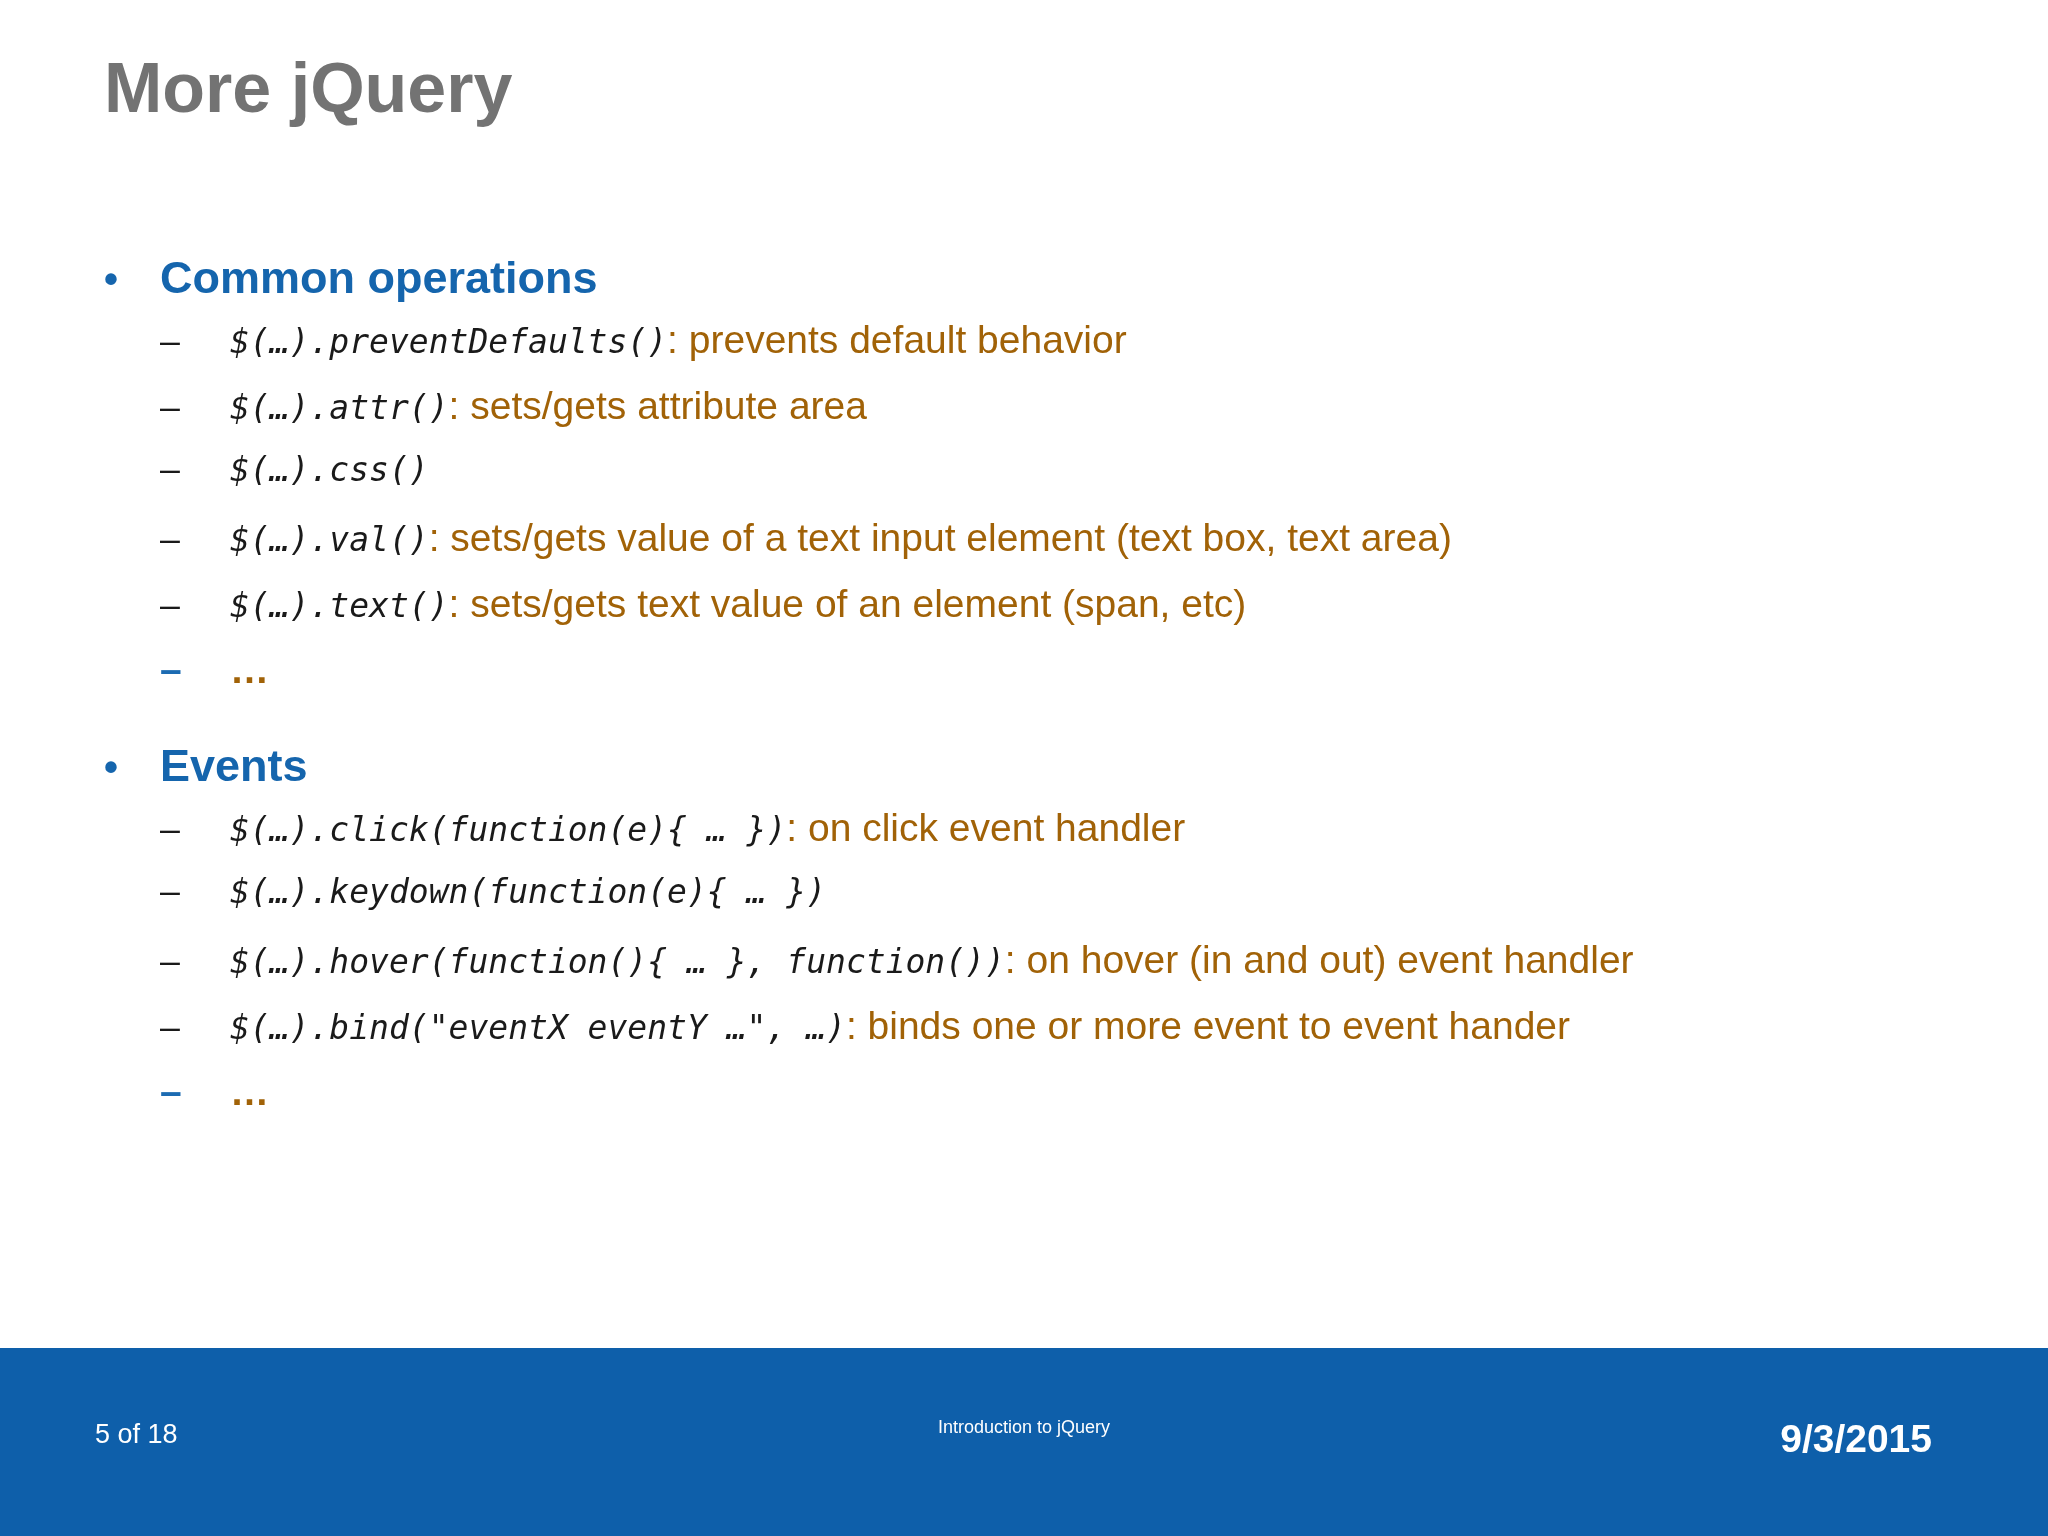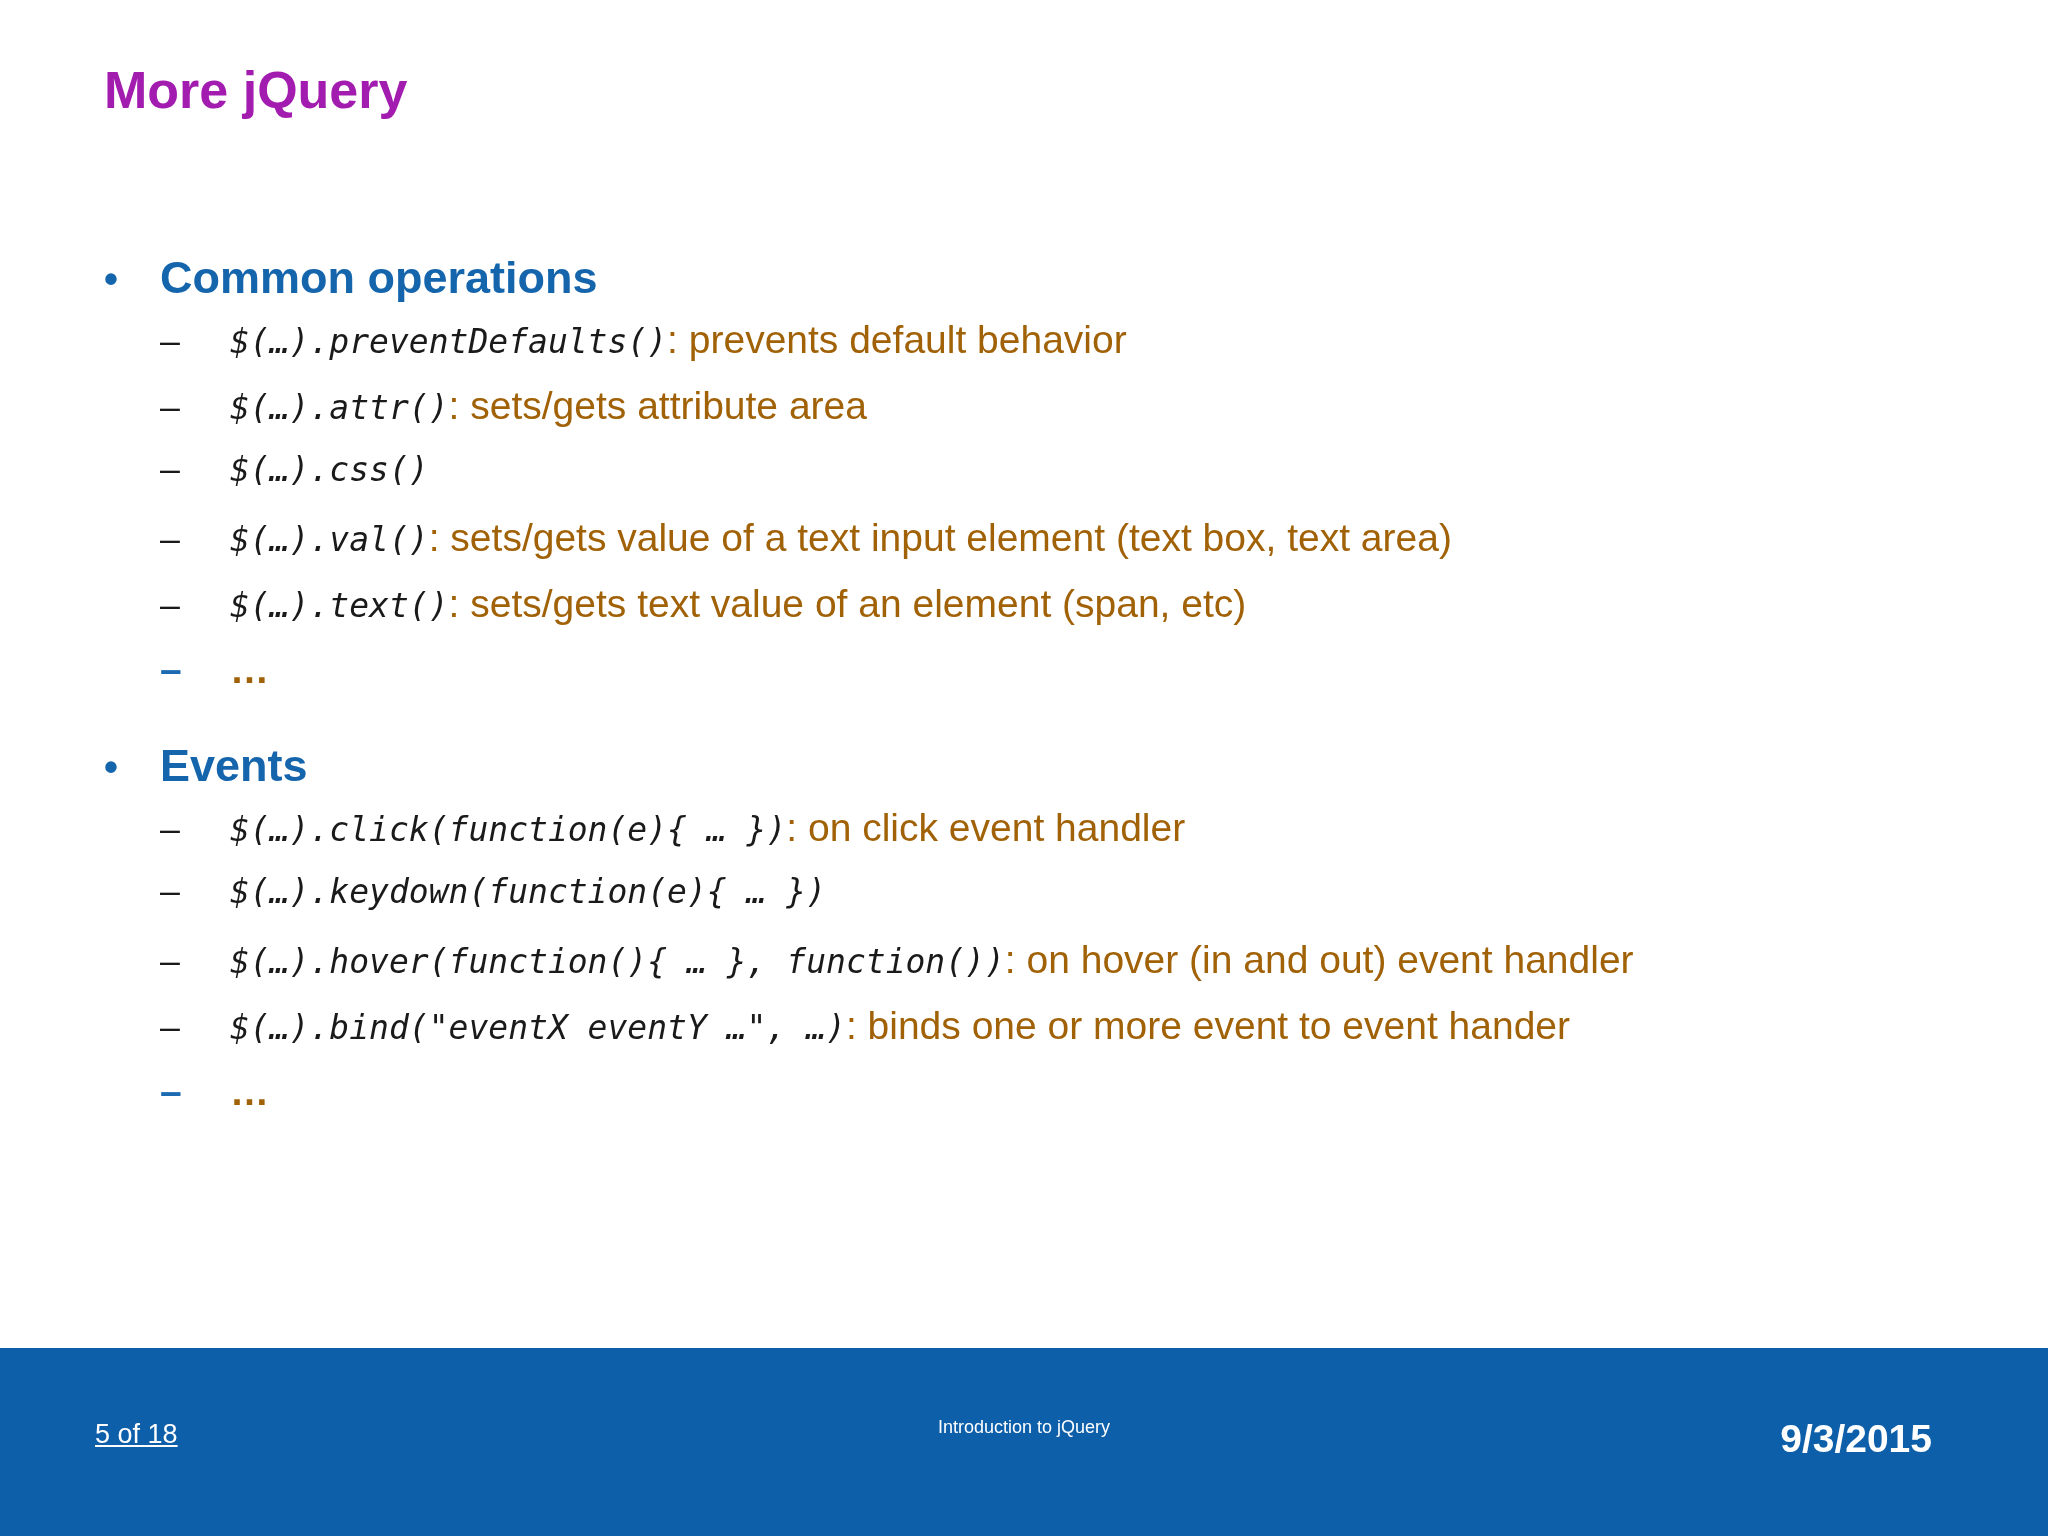--- a/index.html
+++ b/index.html
@@ -12,25 +12,24 @@
     width: 2048px;
     height: 1536px;
     background: #ffffff;
     overflow: hidden;
     font-family: "Liberation Sans", sans-serif;
   }
   .slide-title {
     position: absolute;
     left: 104px;
     top: 48px;
-    font-size: 52px;
-    font-weight: bold;
-    color: #a21caf;
+    font-size: 70px;
+    font-weight: bold;
+    color: #737373;
     letter-spacing: 0px;
-    margin-top: 12px;
   }
   .content {
     position: absolute;
     left: 104px;
     top: 252px;
     right: 40px;
   }
   .section + .section {
     margin-top: 26px;
   }
@@ -102,21 +101,20 @@
     width: 100%;
     height: 60px;
     margin-top: -14px;
   }
   .footer-page {
     position: absolute;
     left: 95px;
     top: 14px;
     font-size: 27px;
     font-weight: normal;
-    text-decoration: underline;
   }
   .footer-title {
     position: absolute;
     left: 0;
     right: 0;
     top: 12px;
     text-align: center;
     font-size: 18px;
     font-weight: normal;
   }

